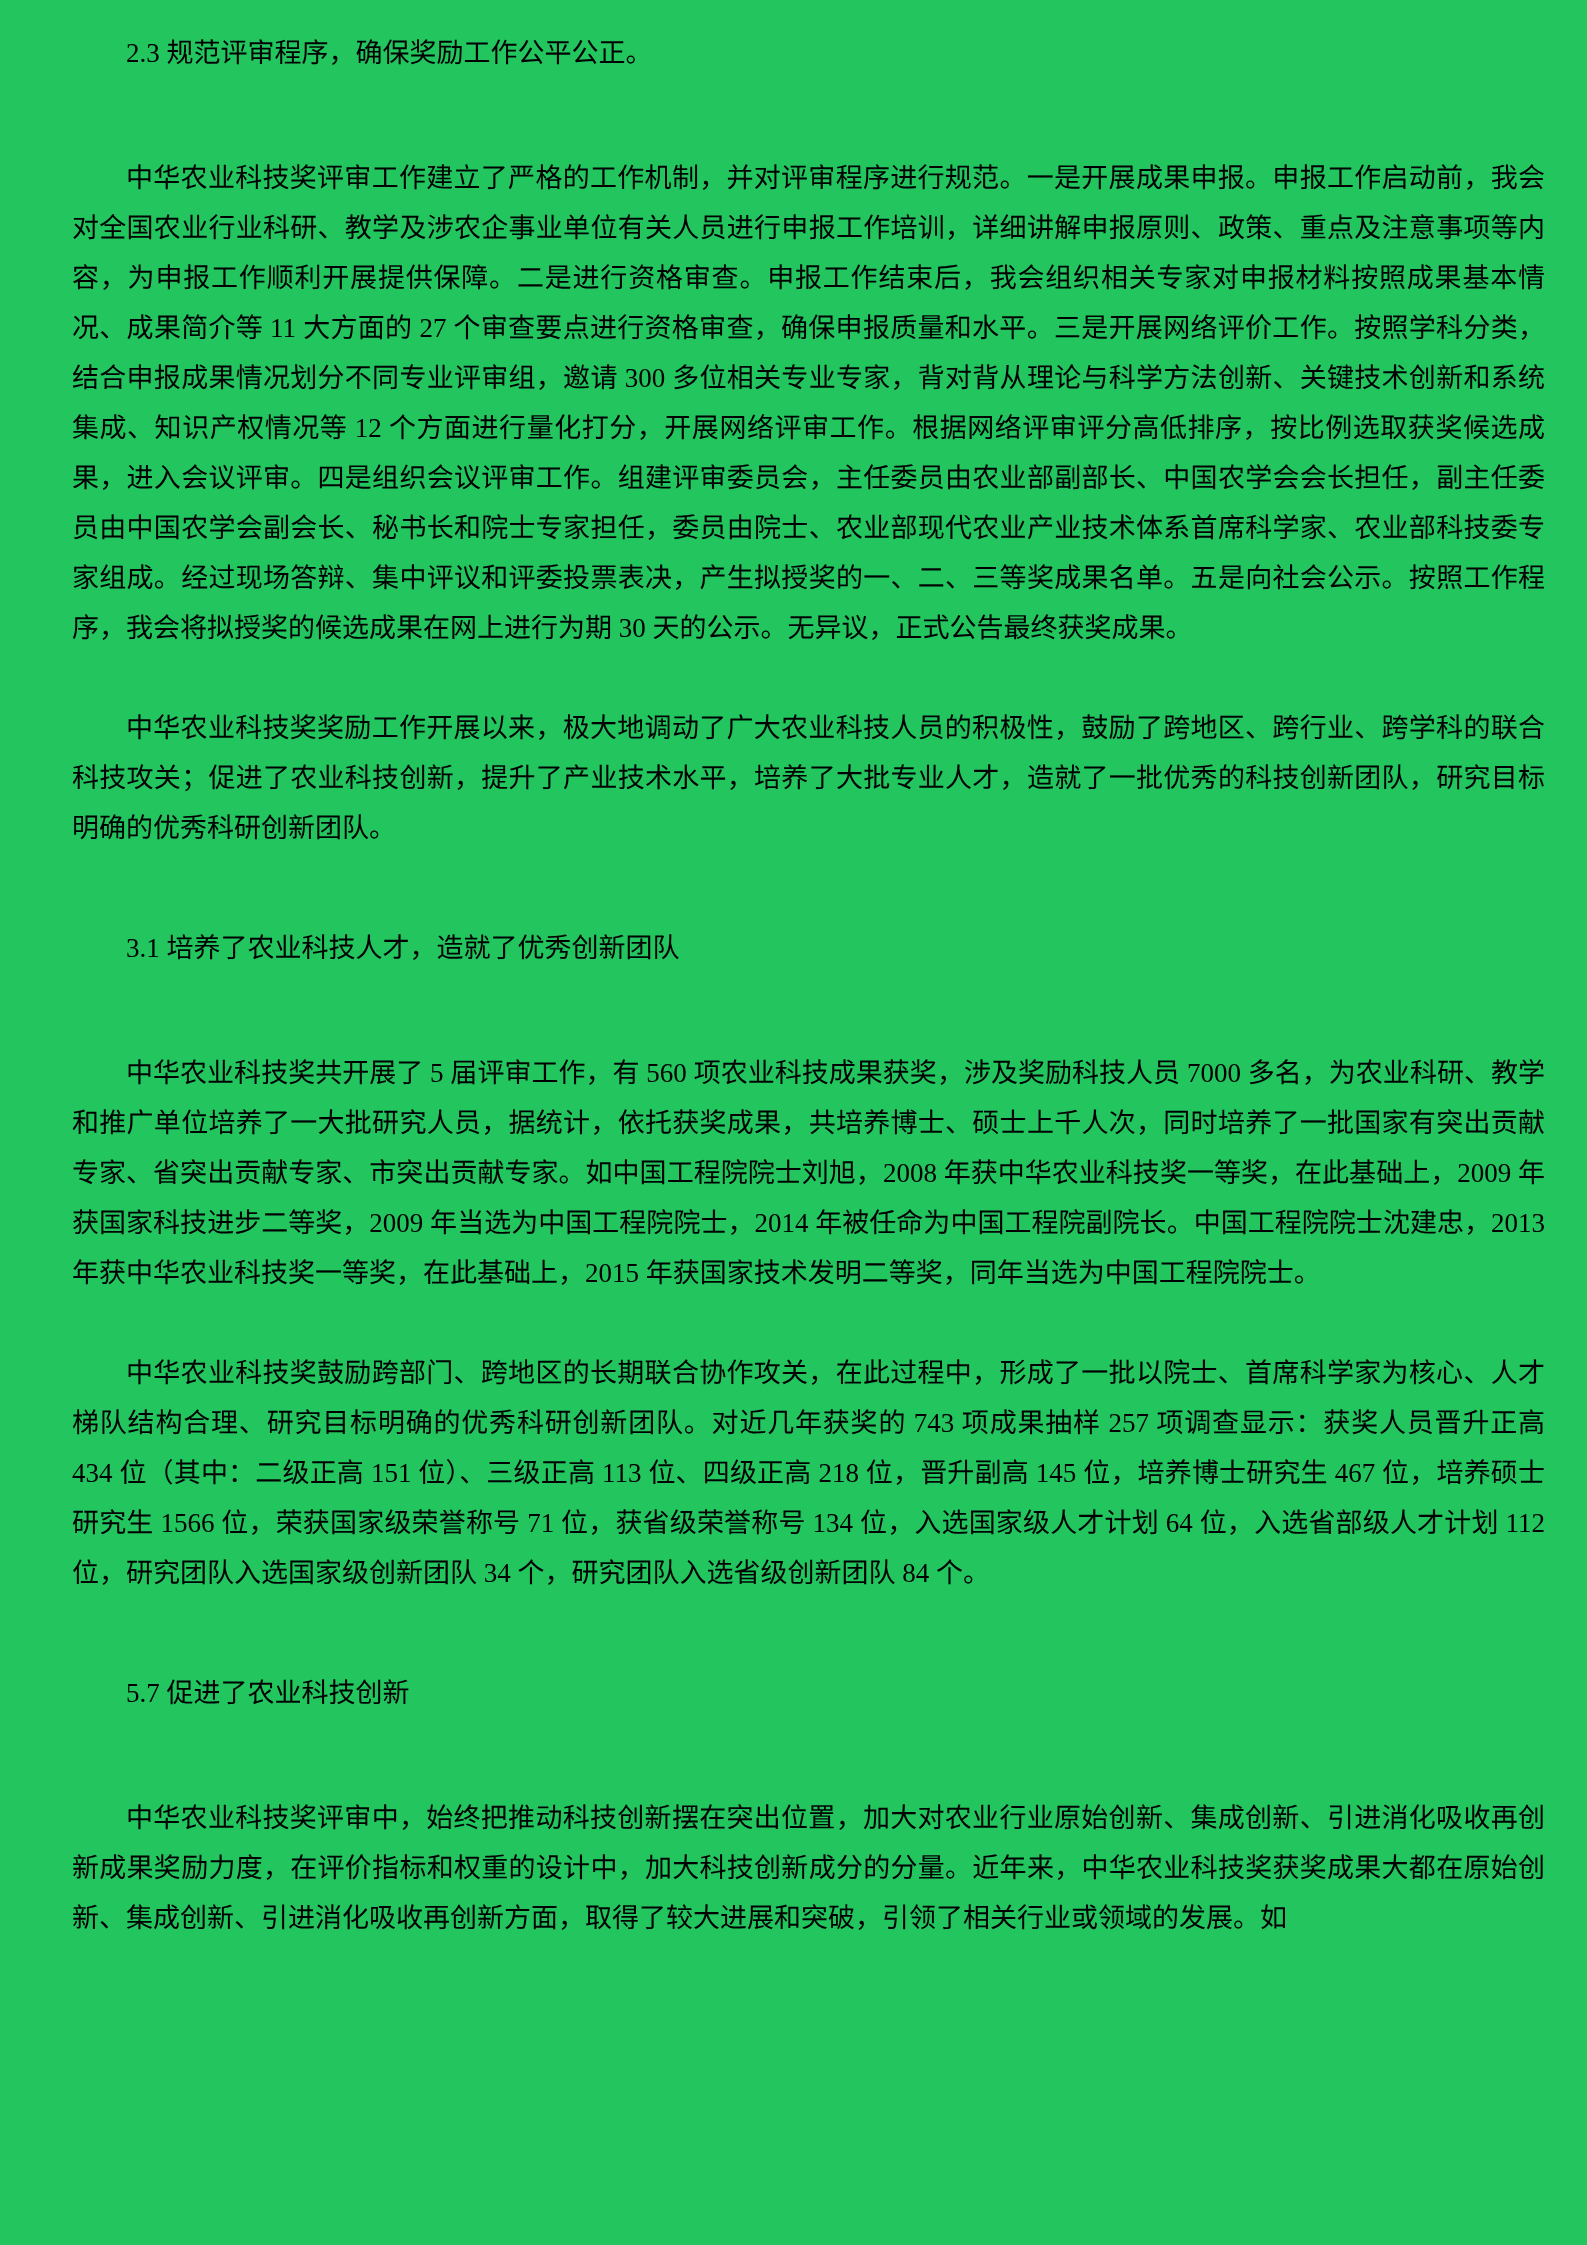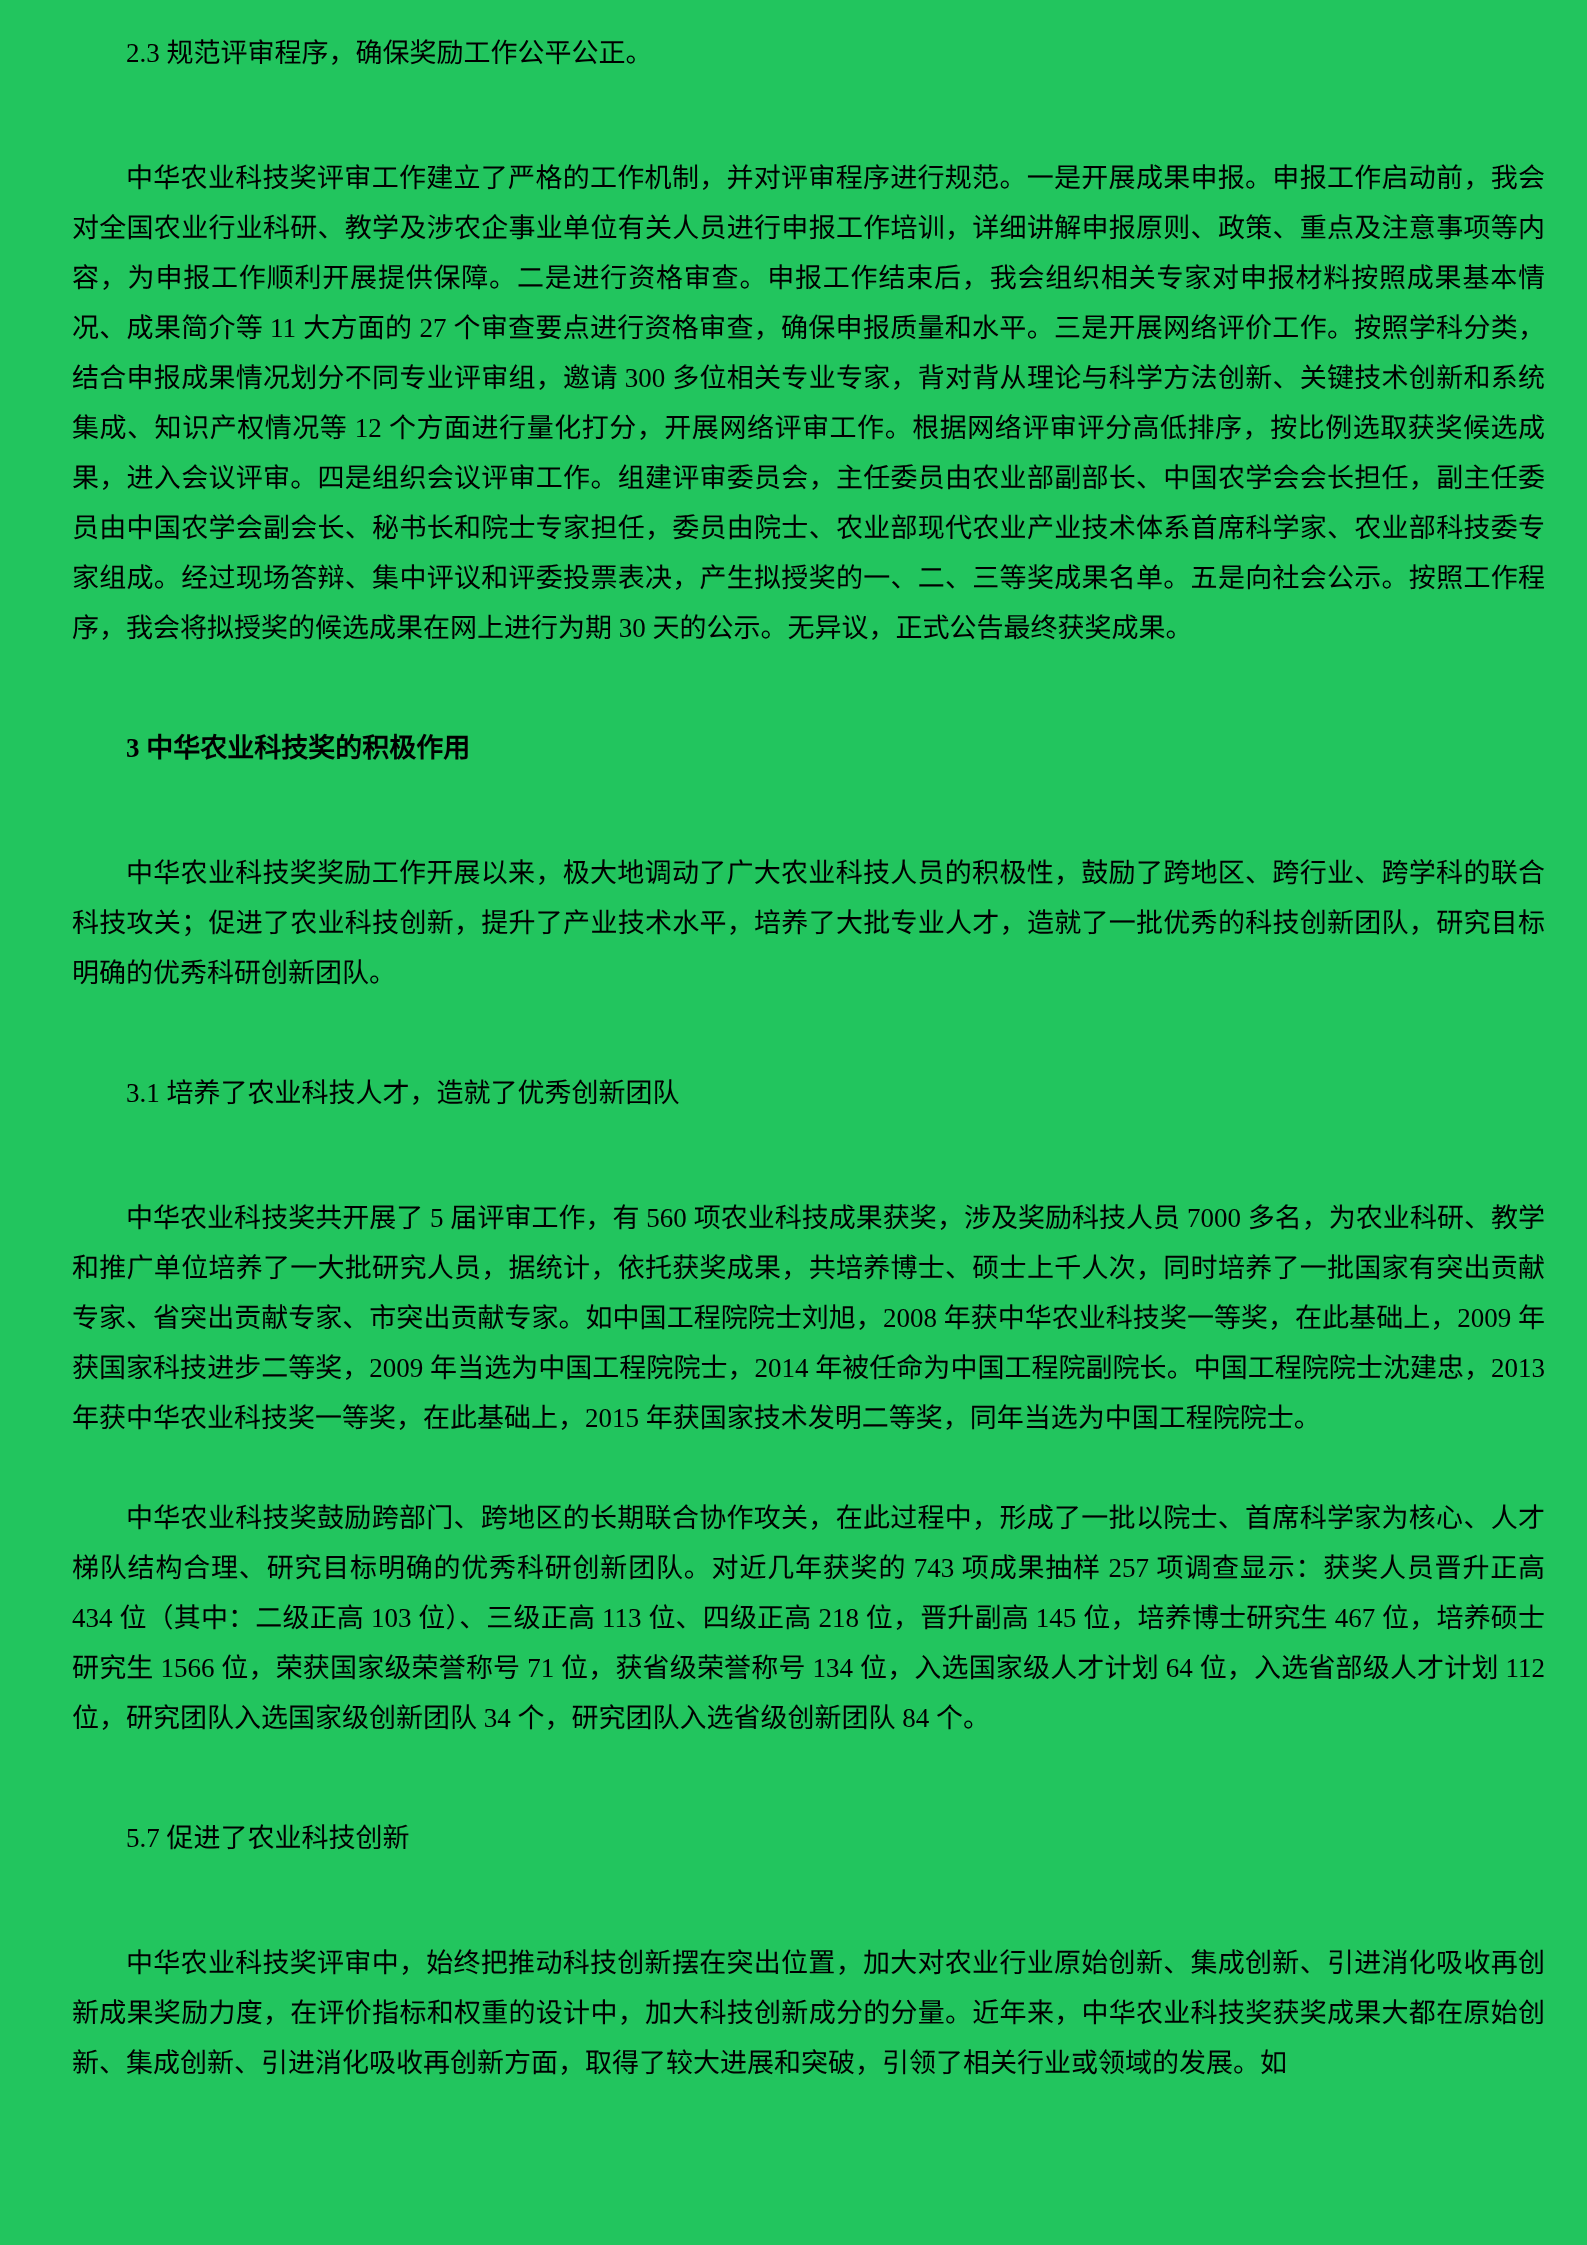--- a/index.html
+++ b/index.html
@@ -42,26 +42,25 @@
   }
 </style>
 </head>
 <body>
 
 <div class="page">
   <h3 class="doc-subheading first-block">2.3 规范评审程序，确保奖励工作公平公正。</h3>
 
   <p class="doc-paragraph">中华农业科技奖评审工作建立了严格的工作机制，并对评审程序进行规范。一是开展成果申报。申报工作启动前，我会对全国农业行业科研、教学及涉农企事业单位有关人员进行申报工作培训，详细讲解申报原则、政策、重点及注意事项等内容，为申报工作顺利开展提供保障。二是进行资格审查。申报工作结束后，我会组织相关专家对申报材料按照成果基本情况、成果简介等 11 大方面的 27 个审查要点进行资格审查，确保申报质量和水平。三是开展网络评价工作。按照学科分类，结合申报成果情况划分不同专业评审组，邀请 300 多位相关专业专家，背对背从理论与科学方法创新、关键技术创新和系统集成、知识产权情况等 12 个方面进行量化打分，开展网络评审工作。根据网络评审评分高低排序，按比例选取获奖候选成果，进入会议评审。四是组织会议评审工作。组建评审委员会，主任委员由农业部副部长、中国农学会会长担任，副主任委员由中国农学会副会长、秘书长和院士专家担任，委员由院士、农业部现代农业产业技术体系首席科学家、农业部科技委专家组成。经过现场答辩、集中评议和评委投票表决，产生拟授奖的一、二、三等奖成果名单。五是向社会公示。按照工作程序，我会将拟授奖的候选成果在网上进行为期 30 天的公示。无异议，正式公告最终获奖成果。</p>
 
-  <h2 class="doc-heading">3 中华农业科技奖的积极作用</h2>
 
   <p class="doc-paragraph">中华农业科技奖奖励工作开展以来，极大地调动了广大农业科技人员的积极性，鼓励了跨地区、跨行业、跨学科的联合科技攻关；促进了农业科技创新，提升了产业技术水平，培养了大批专业人才，造就了一批优秀的科技创新团队，研究目标明确的优秀科研创新团队。</p>
 
   <h3 class="doc-subheading">3.1 培养了农业科技人才，造就了优秀创新团队</h3>
 
   <p class="doc-paragraph">中华农业科技奖共开展了 5 届评审工作，有 560 项农业科技成果获奖，涉及奖励科技人员 7000 多名，为农业科研、教学和推广单位培养了一大批研究人员，据统计，依托获奖成果，共培养博士、硕士上千人次，同时培养了一批国家有突出贡献专家、省突出贡献专家、市突出贡献专家。如中国工程院院士刘旭，2008 年获中华农业科技奖一等奖，在此基础上，2009 年获国家科技进步二等奖，2009 年当选为中国工程院院士，2014 年被任命为中国工程院副院长。中国工程院院士沈建忠，2013 年获中华农业科技奖一等奖，在此基础上，2015 年获国家技术发明二等奖，同年当选为中国工程院院士。</p>
 
-  <p class="doc-paragraph">中华农业科技奖鼓励跨部门、跨地区的长期联合协作攻关，在此过程中，形成了一批以院士、首席科学家为核心、人才梯队结构合理、研究目标明确的优秀科研创新团队。对近几年获奖的 743 项成果抽样 257 项调查显示：获奖人员晋升正高 434 位（其中：二级正高 103 位）、三级正高 113 位、四级正高 218 位，晋升副高 145 位，培养博士研究生 467 位，培养硕士研究生 1566 位，荣获国家级荣誉称号 71 位，获省级荣誉称号 134 位，入选国家级人才计划 64 位，入选省部级人才计划 112 位，研究团队入选国家级创新团队 34 个，研究团队入选省级创新团队 84 个。</p>
+  <p class="doc-paragraph">中华农业科技奖鼓励跨部门、跨地区的长期联合协作攻关，在此过程中，形成了一批以院士、首席科学家为核心、人才梯队结构合理、研究目标明确的优秀科研创新团队。对近几年获奖的 743 项成果抽样 257 项调查显示：获奖人员晋升正高 434 位（其中：二级正高 151 位）、三级正高 113 位、四级正高 218 位，晋升副高 145 位，培养博士研究生 467 位，培养硕士研究生 1566 位，荣获国家级荣誉称号 71 位，获省级荣誉称号 134 位，入选国家级人才计划 64 位，入选省部级人才计划 112 位，研究团队入选国家级创新团队 34 个，研究团队入选省级创新团队 84 个。</p>
 
   <h3 class="doc-subheading">5.7 促进了农业科技创新</h3>
 
   <p class="doc-paragraph">中华农业科技奖评审中，始终把推动科技创新摆在突出位置，加大对农业行业原始创新、集成创新、引进消化吸收再创新成果奖励力度，在评价指标和权重的设计中，加大科技创新成分的分量。近年来，中华农业科技奖获奖成果大都在原始创新、集成创新、引进消化吸收再创新方面，取得了较大进展和突破，引领了相关行业或领域的发展。如</p>
 </div>
 
 </body></html>

